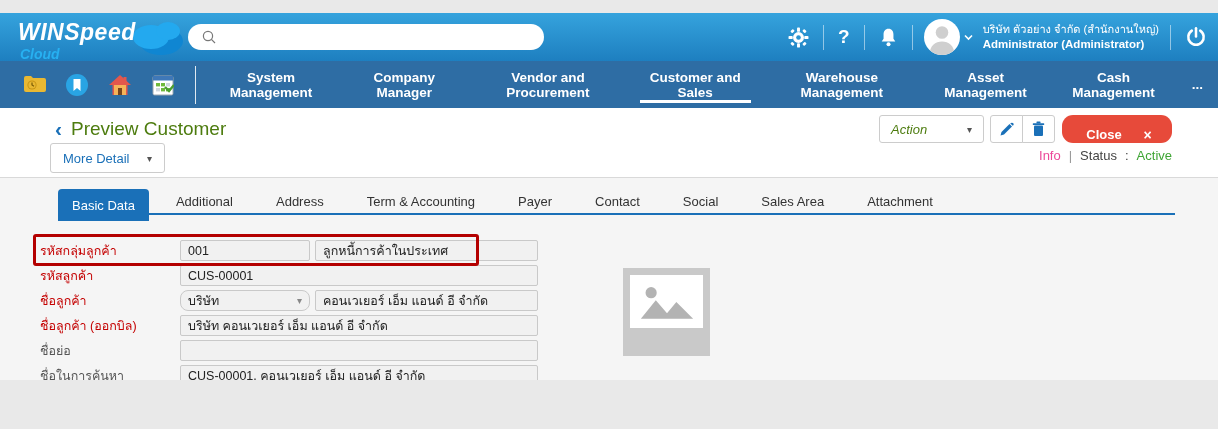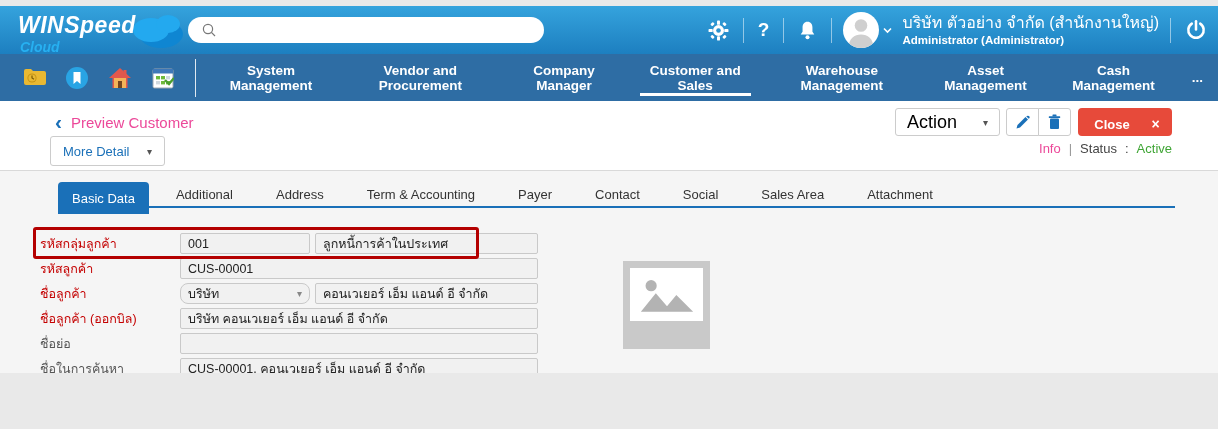--- a/index.html
+++ b/index.html
@@ -1,64 +1,64 @@
 <!DOCTYPE html>
 <html><head>
 <meta charset="utf-8">
 <title>WINSpeed Cloud</title>
 <style>
   * { margin:0; padding:0; box-sizing:border-box; }
   html,body { background:#e9e9e9; }
   body { font-family:"Liberation Sans","DejaVu Sans",sans-serif; }
-  .screen { position:relative; width:1218px; height:367px; overflow:hidden; background:#f5f5f5; margin:6px auto; }
+  .screen { position:relative; width:1218px; height:367px; overflow:hidden; background:#f5f5f5; margin:13px auto; }
 
   
   .topbar { position:relative; height:48px; background:linear-gradient(#35a3dd,#1d7fc0); z-index:3; }
   .logo { position:absolute; left:18px; top:6px; width:165px; }
   .logo-cloud { position:absolute; left:95px; top:-4px; }
   .logo-line1 { position:relative; color:#fff; font-size:23px; font-weight:bold; font-style:italic; letter-spacing:.5px; }
   .logo-line2 { position:relative; color:#27b0f1; font-size:14px; font-weight:bold; font-style:italic; margin-left:2px; }
   .search { position:absolute; left:188px; top:11px; width:356px; height:26px; background:#fff; border-radius:14px; display:flex; align-items:center; padding:0 13px; }
   .search input { flex:1; border:none; outline:none; background:transparent; font-size:13px; color:#444; font-family:inherit; }
   .search input::placeholder { color:#8f8f8f; }
   .top-right { position:absolute; right:8px; top:0; height:48px; display:flex; align-items:center; }
   .tsep { width:1px; height:25px; background:rgba(255,255,255,.5); margin:0 11px; }
   .tbtn { background:none; border:none; cursor:pointer; display:flex; align-items:center; justify-content:center; padding:0 3px; }
   .help-q { color:#fff; font-size:19px; font-weight:bold; }
   .avatar-wrap { display:flex; align-items:center; }
   .avatar { width:36px; height:36px; border-radius:50%; background:#fff; overflow:hidden; display:flex; align-items:flex-end; justify-content:center; }
   .user-text { margin-left:10px; color:#fff; line-height:1.25; }
-  .user-text .l1 { font-size:16px; }
+  .user-text .l1 { font-size:11px; }
   .user-text .l2 { font-size:11.5px; font-weight:bold; }
 
   
   .navbar { position:relative; height:47px; background:#2e6da4; display:flex; align-items:center; z-index:2; }
   .quick-icons { display:flex; align-items:center; gap:19px; margin-left:22px; }
   .qbtn { background:none; border:none; cursor:pointer; width:24px; height:24px; display:flex; align-items:center; justify-content:center; }
   .nav-sep { width:1px; height:38px; background:rgba(255,255,255,.85); margin:0 6px 0 20px; }
   .nav-items { display:flex; align-items:stretch; height:100%; }
   .nav-item { position:relative; color:#fff; font-size:13.5px; font-weight:bold; padding:0 15px; display:flex; align-items:center; cursor:pointer; background:none; border:none; font-family:inherit; }
   .nav-item.active::after { content:""; position:absolute; left:12px; right:12px; bottom:5px; height:3px; background:#fff; }
 
   
   .pg-header { position:relative; height:70px; background:#fff; border-bottom:1px solid #d9d9d9; }
   .back-title { position:absolute; left:55px; top:9px; display:flex; align-items:center; cursor:pointer; }
   .back-ch { color:#1a70b8; font-size:21px; font-weight:bold; margin-right:9px; }
-  .pg-title { color:#ec4899; font-size:15px; }
+  .pg-title { color:#4d7c0f; font-size:19px; }
   .btn-more { position:absolute; left:50px; top:35px; width:115px; height:27px; background:#fff; border:1px solid #ccc; border-radius:3px; display:flex; align-items:center; justify-content:space-between; padding:14px 12px; cursor:pointer; font-family:inherit; }
   .btn-more .lbl-blue { color:#1a70b8; font-size:13px; }
   .caret { color:#555; font-size:10px; }
   .hdr-actions { position:absolute; top:7px; right:46px; display:flex; align-items:center; }
   .btn-action { width:105px; height:28px; background:#fff; border:1px solid #ccc; border-radius:3px; display:flex; align-items:center; justify-content:space-between; padding:0 11px; cursor:pointer; font-family:inherit; }
-  .btn-action .lbl-blue { color:#000000; font-size:18px; }
+  .btn-action .lbl-blue { color:#4d7c0f; font-size:13px;font-style:italic; }
   .icon-group { display:flex; margin-left:6px; }
   .btn-ic { width:33px; height:28px; background:#fff; border:1px solid #ccc; display:flex; align-items:center; justify-content:center; cursor:pointer; }
   .btn-ic:first-child { border-radius:3px 0 0 3px; }
   .btn-ic:last-child { border-radius:0 3px 3px 0; margin-left:-1px; }
-  .btn-close { margin-left:7px; height:28px; background:#e74a3a; border:none; border-radius:4px; display:flex; align-items:flex-end; cursor:pointer; padding:4px; overflow:hidden; }
+  .btn-close { margin-left:7px; height:28px; background:#e74a3a; border:none; border-radius:11px; display:flex; align-items:flex-start; cursor:pointer; padding:12px; overflow:hidden; }
   .btn-close .c-main { width:60px; display:flex; align-items:center; justify-content:center; color:#fff; font-size:13px; font-weight:bold; }
   .btn-close .c-div { width:1px; background:rgba(255,255,255,.45); }
   .btn-close .c-x { width:25px; display:flex; align-items:center; justify-content:center; color:#fff; font-size:14px; font-weight:bold; }
   .info-status { position:absolute; top:40px; right:46px; display:flex; align-items:center; gap:8px; font-size:13px; }
   .info-link { color:#ec4899; cursor:pointer; }
   .pipe { color:#999; }
   .st-lbl { color:#444; }
   .st-val { color:#3fa535; }
 
   
@@ -197,22 +197,22 @@
             <rect x="4" y="14" width="4" height="3.4" fill="#cfd8de"></rect>
             <rect x="9" y="14" width="4" height="3.4" fill="#6fb93c"></rect>
             <rect x="14" y="14" width="4" height="3.4" fill="#6fb93c"></rect>
             <path d="M13 13 l4 4 l5-6" stroke="#4a9e2f" stroke-width="2.4" fill="none"></path>
           </svg>
       </button>
     </div>
     <div class="nav-sep"></div>
     <div class="nav-items">
       <button class="nav-item">System Management</button>
+      <button class="nav-item">Company Manager</button>
       <button class="nav-item">Vendor and Procurement</button>
-      <button class="nav-item">Company Manager</button>
       <button class="nav-item active">Customer and Sales</button>
       <button class="nav-item">Warehouse Management</button>
       <button class="nav-item">Asset Management</button>
       <button class="nav-item">Cash Management</button>
       <button class="nav-item">...</button>
     </div>
   </div>
 
   <div class="pg-header">
     <div class="back-title">

